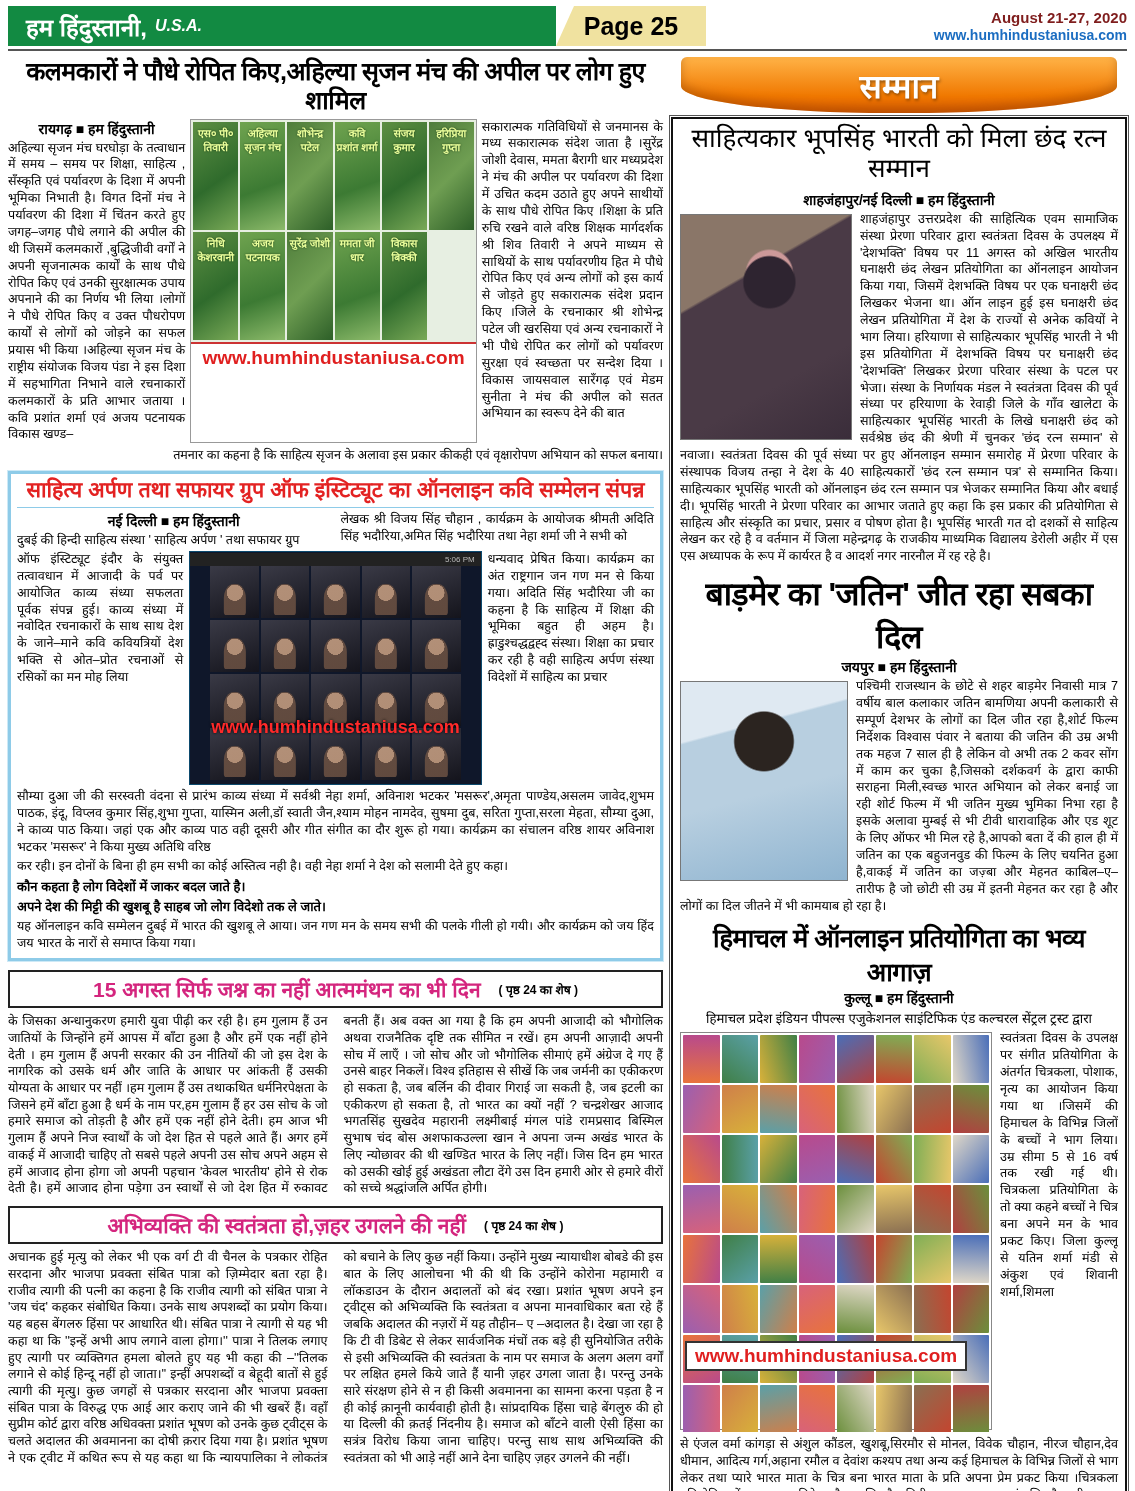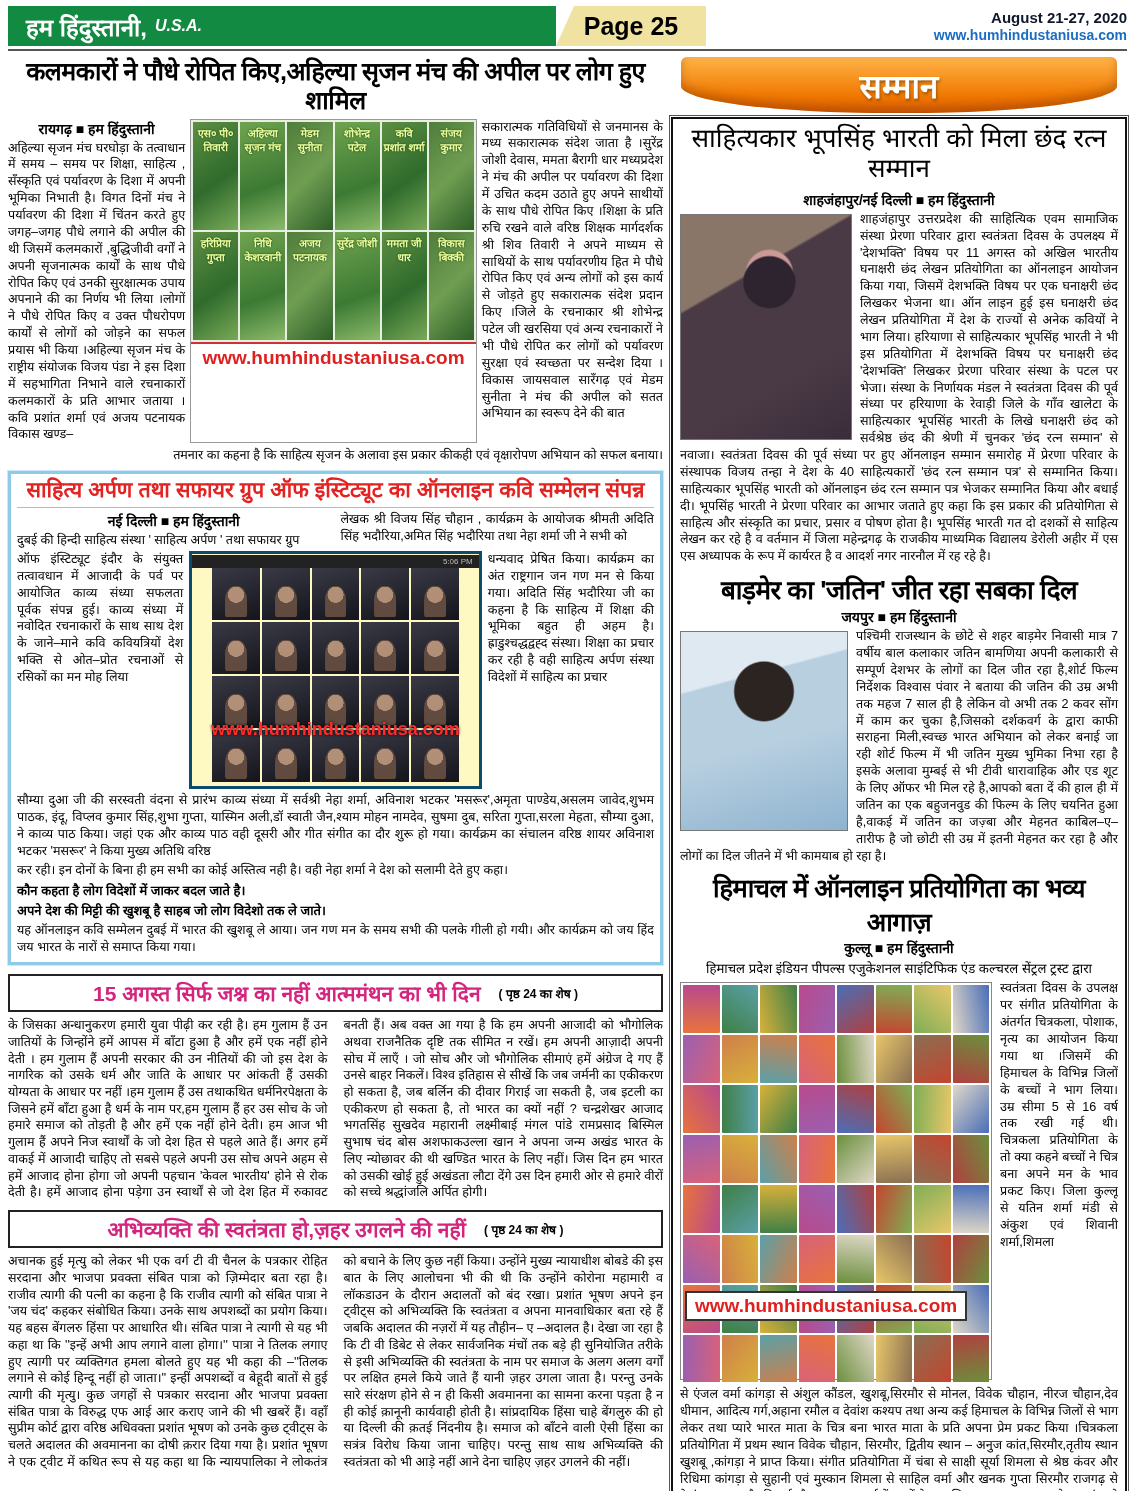--- a/index.html
+++ b/index.html
@@ -8,21 +8,21 @@
 
   
   .hdr { display:flex; align-items:stretch; height:40px; }
   .hdr-brand { background:#128a42; color:#fff; font-weight:bold; font-size:24px;
     display:flex; align-items:center; padding:0 18px; width:548px; }
   .hdr-brand .usa { font-style:italic; font-size:16px; margin-left:8px; }
   .hdr-page { background:#f0e2a0; color:#000; font-weight:bold; font-size:25px;
     display:flex; align-items:center; justify-content:center; width:150px;
     clip-path:polygon(12% 0,100% 0,100% 100%,0 100%); }
   .hdr-right { flex:1; display:flex; flex-direction:column; align-items:flex-end; justify-content:center; line-height:1.15; }
-  .hdr-date { color:#0f172a; font-weight:bold; font-size:15px; }
+  .hdr-date { color:#7f1d1d; font-weight:bold; font-size:15px; }
   .hdr-url  { color:#1b6dc1; font-weight:bold; font-size:14px; }
   .hdr-rule { border-bottom:2px solid #555; margin:3px 0 4px; }
 
   
   .main { display:flex; gap:8px; }
   .colL { width:655px; }
   .colR { width:456px; }
 
   h1.a1 { font-size:25px; font-weight:bold; color:#000; text-align:center; line-height:1.15; margin:2px 0 4px; letter-spacing:-0.5px; }
   .byline { font-weight:bold; font-size:14px; text-align:center; margin-bottom:2px; }
@@ -41,21 +41,21 @@
   .url-bar { background:#fff; border-top:2px solid #c33; color:#e01f1f; font-weight:bold; font-size:19px; text-align:center; padding:3px 0; }
   .a1-bottom { font-size:12.6px; margin-top:3px; display:flex; justify-content:flex-end; }
 
   
   .a2-box { border:3px solid #8ecbe8; outline:1px solid #cde9f6; margin-top:8px; padding:4px 6px 6px; }
   h2.a2 { color:#e32222; font-weight:bold; font-size:21.5px; text-align:center; line-height:1.2; border-bottom:1px solid #8ecbe8; padding-bottom:3px; margin-bottom:3px; }
   .a2-toprow { display:flex; gap:10px; }
   .a2-toprow .half { width:50%; }
   .a2-midrow { display:flex; gap:6px; margin-top:2px; }
   .a2-midrow .tcol { width:168px; }
-  .conf { width:295px; position:relative; border:3px solid #0c4a6e; background:#fef9c3; padding:14px 20px 4px; }
+  .conf { width:295px; position:relative; border:1px solid #0c4a6e; background:#0f172a; padding:14px 20px 4px; }
   .conf-top { position:absolute; top:1px; left:0; right:0; height:13px; background:#222; color:#bbb; font-size:8px; text-align:right; padding-right:6px; line-height:13px; }
   .conf-grid { display:grid; grid-template-columns:repeat(5,1fr); grid-auto-rows:52px; gap:2px; }
   .vtile { background:linear-gradient(160deg,#3a3a46,#14141c); position:relative; }
   .vtile::after { content:""; position:absolute; left:50%; top:55%; width:46%; height:60%; transform:translate(-50%,-35%);
     border-radius:45% 45% 10% 10%; background:radial-gradient(circle at 50% 28%, #caa183 0 32%, #6d5243 33% 100%); opacity:.85; }
   .conf-url { position:absolute; left:0; right:0; bottom:46px; text-align:center; color:#ff2a2a; font-weight:bold; font-size:18px; text-shadow:0 0 3px #000; }
   .a2-p { margin-top:3px; }
   .a2-bold { font-weight:bold; font-size:13px; margin-top:2px; }
 
   
@@ -73,21 +73,21 @@
   .rbox { border:2px solid #111; outline:1px solid #555; outline-offset:1px; margin-top:4px; padding:5px 7px; }
   h2.sam { font-size:26px; font-weight:normal; text-align:center; line-height:1.15; margin-bottom:6px; }
   .photo { float:left; margin:3px 8px 2px 0; border:1px solid #777; }
   .photo.portrait { width:172px; height:226px; background:
       radial-gradient(circle at 52% 30%, #2e2430 0 14%, transparent 15%),
       radial-gradient(circle at 52% 26%, #c99 12% , transparent 13%),
       linear-gradient(150deg,#8a7668 0 30%, #4a3a46 31% 70%, #3a2d3a 100%); }
   .photo.boy { width:168px; height:200px; background:
       radial-gradient(circle at 50% 30%, #2b2420 0 18%, transparent 19%),
       linear-gradient(165deg,#dfe9f2 0 25%, #b8cfe0 26% 55%, #8fb4d0 100%); }
-  h2.jatin { font-size:26px; font-weight:bold; text-align:center; letter-spacing:-0.5px; margin-top:6px; }
+  h2.jatin { font-size:32px; font-weight:bold; text-align:center; letter-spacing:-0.5px; margin-top:6px; }
   h2.him { font-size:25.5px; font-weight:bold; text-align:center; letter-spacing:-0.5px; margin-top:6px; }
   .him-sub { font-weight:normal; font-size:13.2px; text-align:center; margin-bottom:3px; }
   .him-row { overflow:hidden; }
   .kids { float:left; width:312px; height:398px; position:relative; border:1px solid #888; margin:2px 8px 2px 0;
     background:#fff; padding:2px; }
   .kids-grid { display:grid; grid-template-columns:repeat(8,1fr); grid-auto-rows:48px; gap:2px; height:100%; }
   .ktile { border-radius:1px; }
   .kids-url { position:absolute; left:4px; bottom:58px; background:#fff; border:2px solid #333; color:#e01f1f;
     font-weight:bold; font-size:19px; padding:2px 8px; }
   .him-side { font-size:12.6px; line-height:1.34; text-align:justify; }
@@ -122,23 +122,20 @@
             <div class="byline">रायगढ़ ■ हम हिंदुस्तानी</div>
             <div class="body-txt">अहिल्या सृजन मंच घरघोड़ा के तत्वाधान में समय – समय पर शिक्षा, साहित्य , सँस्कृति एवं पर्यावरण के दिशा में अपनी भूमिका निभाती है। विगत दिनों मंच ने पर्यावरण की दिशा में चिंतन करते हुए जगह–जगह पौधे लगाने की अपील की थी जिसमें कलमकारों ,बुद्धिजीवी वर्गों ने अपनी सृजनात्मक कार्यों के साथ पौधे रोपित किए एवं उनकी सुरक्षात्मक उपाय अपनाने की का निर्णय भी लिया ।लोगों ने पौधे रोपित किए व उक्त पौधरोपण कार्यों से लोगों को जोड़ने का सफल प्रयास भी किया ।अहिल्या सृजन मंच के राष्ट्रीय संयोजक विजय पंडा ने इस दिशा में सहभागिता निभाने वाले रचनाकारों कलमकारों के प्रति आभार जताया । कवि प्रशांत शर्मा एवं अजय पटनायक विकास खण्ड–</div>
           </div>
           <div class="collage1">
             <div class="tiles">
               <div class="ctile">
                   <span class="cap">एस० पी० तिवारी</span>
                 </div>
               <div class="ctile">
                   <span class="cap">अहिल्या सृजन मंच</span>
-                </div>
-              <div class="ctile">
-                  <span class="cap">मेडम सुनीता</span>
                 </div>
               <div class="ctile">
                   <span class="cap">शोभेन्द्र पटेल</span>
                 </div>
               <div class="ctile">
                   <span class="cap">कवि प्रशांत शर्मा</span>
                 </div>
               <div class="ctile">
                   <span class="cap">संजय कुमार</span>
                 </div>

